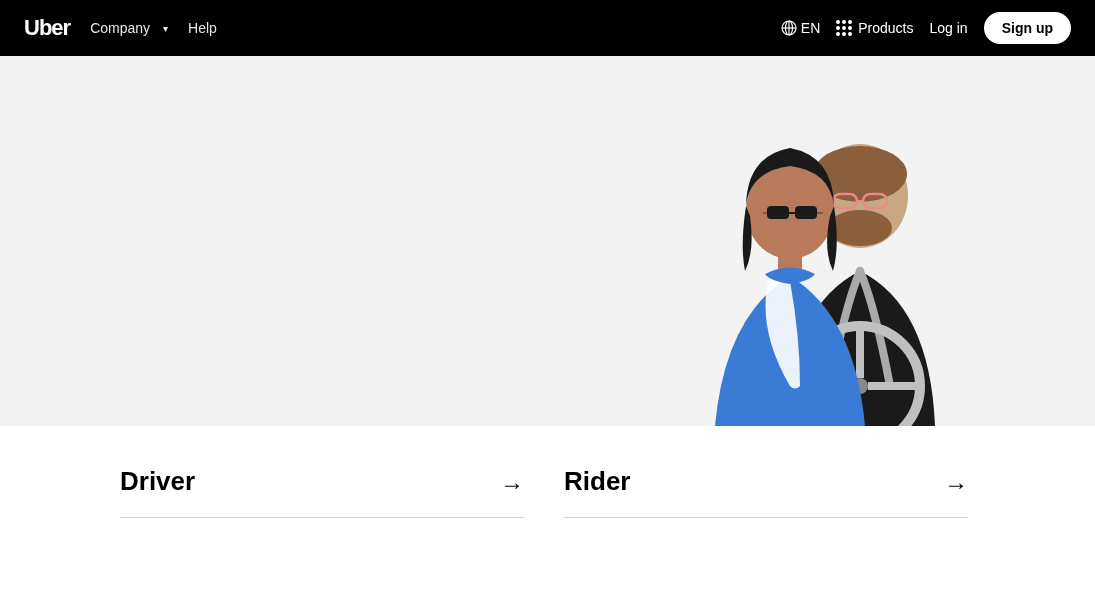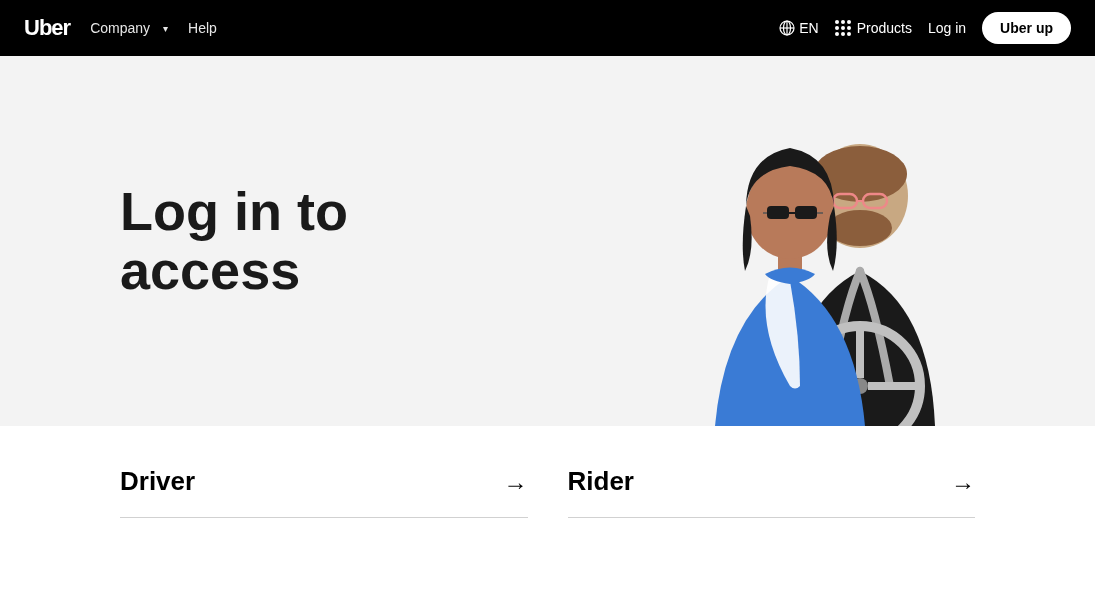--- a/index.html
+++ b/index.html
@@ -133,21 +133,21 @@
       justify-content: space-between;
       padding: 40px 0 20px 0;
       border-bottom: 1px solid #d1d1d1;
       cursor: pointer;
       text-decoration: none;
       color: #000;
       margin-right: 40px;
       gap: 36px;
     }
     .option-item:last-child {
-      margin-right: 0;
+      margin-right: 7px;
       text-align: right;
     }
     .option-label {
       font-size: 26px;
       font-weight: 700;
       color: #000;
     }
     .option-arrow {
       font-size: 24px;
       color: #000;
@@ -185,28 +185,28 @@
         <span></span>
           <span></span>
           <span></span>
         <span></span>
           <span></span>
           <span></span>
       </span>
       <span>Products</span>
     </span>
     <span class="nav-login">Log in</span>
-    <button class="nav-signup">Uber up</button>
+    <button class="nav-signup">Sign up</button>
   </div>
 </nav>
 
 <section class="hero">
   <div class="hero-text">
     <h1 class="hero-title">
-      <span>Log in to access</span><br>
+      <br>
     </h1>
   </div>
   <div class="hero-illustration">
     
     <svg width="380" height="320" viewBox="0 0 380 320" xmlns="http://www.w3.org/2000/svg">
 
       <ellipse cx="245" cy="90" rx="48" ry="52" fill="#c8a882"></ellipse>
 
       <ellipse cx="245" cy="68" rx="47" ry="28" fill="#8B5E3C"></ellipse>
 

